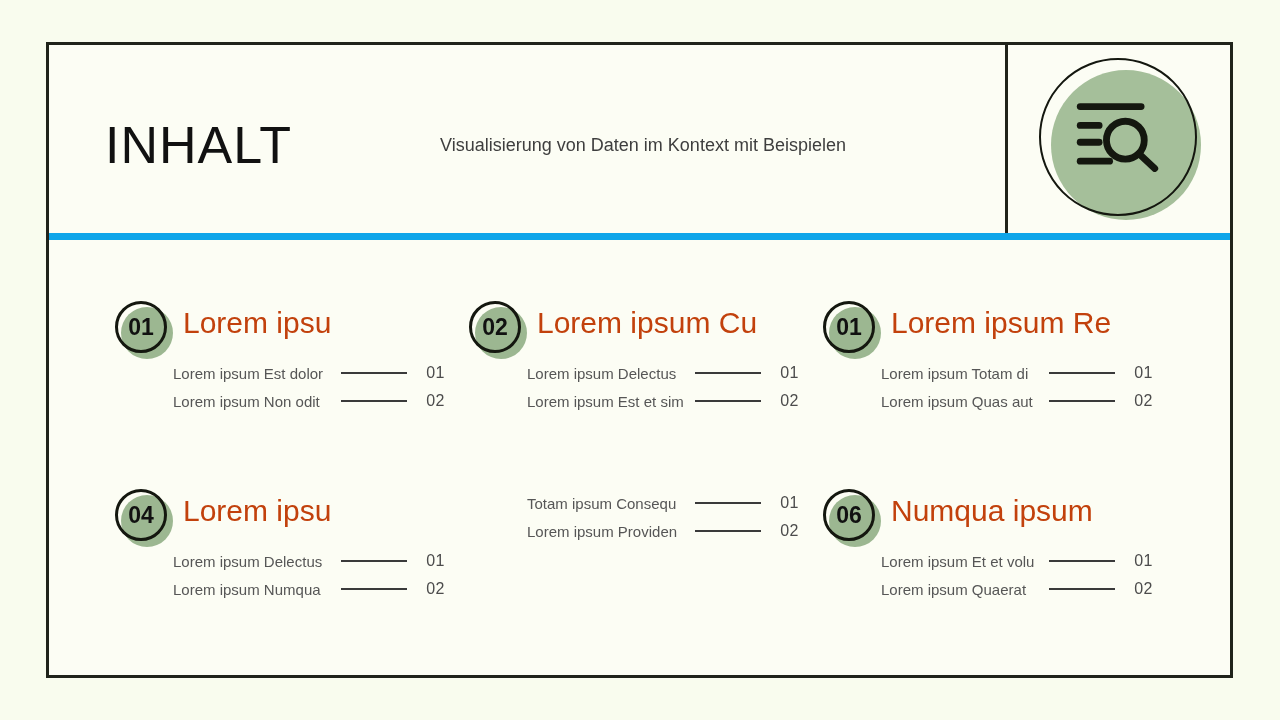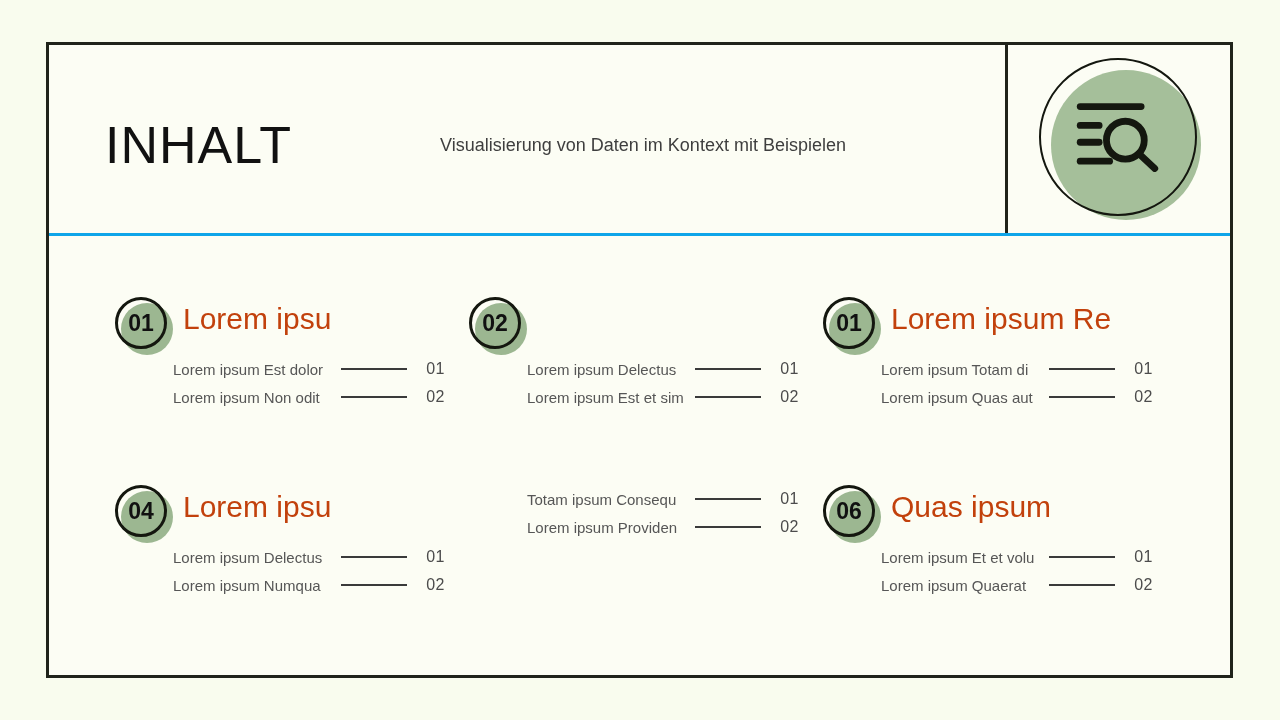--- a/index.html
+++ b/index.html
@@ -16,21 +16,21 @@
     left: 46px; top: 42px;
     width: 1187px; height: 636px;
     border: 3px solid #20231a;
     background: #fcfdf4;
     box-sizing: border-box;
   }
   
   .header {
     display: flex;
     height: 188px;
-    border-bottom: 3px solid #0ea5e9;
+    border-bottom: 7px solid #0ea5e9;
   }
   .header-left {
     flex: 1;
     display: flex;
     align-items: center;
     padding-left: 56px;
     padding-top: 12px;
     box-sizing: border-box;
   }
   .title {
@@ -209,20 +209,21 @@
         </div>
       </div>
     </div>
 
     <div class="section">
       <div class="sec-head">
         <div class="badge">
           <div class="badge-shadow"></div>
           <div class="badge-ring">02</div>
         </div>
+        <div class="sec-title">Lorem ipsum Cu</div>
       </div>
       <div class="sec-items">
         <div class="item">
           <span class="item-label">Lorem ipsum Delectus</span>
           <span class="item-line"></span>
           <span class="item-page">01</span>
         </div>
         <div class="item">
           <span class="item-label">Lorem ipsum Est et sim</span>
           <span class="item-line"></span>
@@ -289,21 +290,21 @@
         </div>
       </div>
     </div>
 
     <div class="section">
       <div class="sec-head">
         <div class="badge">
           <div class="badge-shadow"></div>
           <div class="badge-ring">06</div>
         </div>
-        <div class="sec-title">Quas ipsum</div>
+        <div class="sec-title">Numqua ipsum</div>
       </div>
       <div class="sec-items">
         <div class="item">
           <span class="item-label">Lorem ipsum Et et volu</span>
           <span class="item-line"></span>
           <span class="item-page">01</span>
         </div>
         <div class="item">
           <span class="item-label">Lorem ipsum Quaerat</span>
           <span class="item-line"></span>

